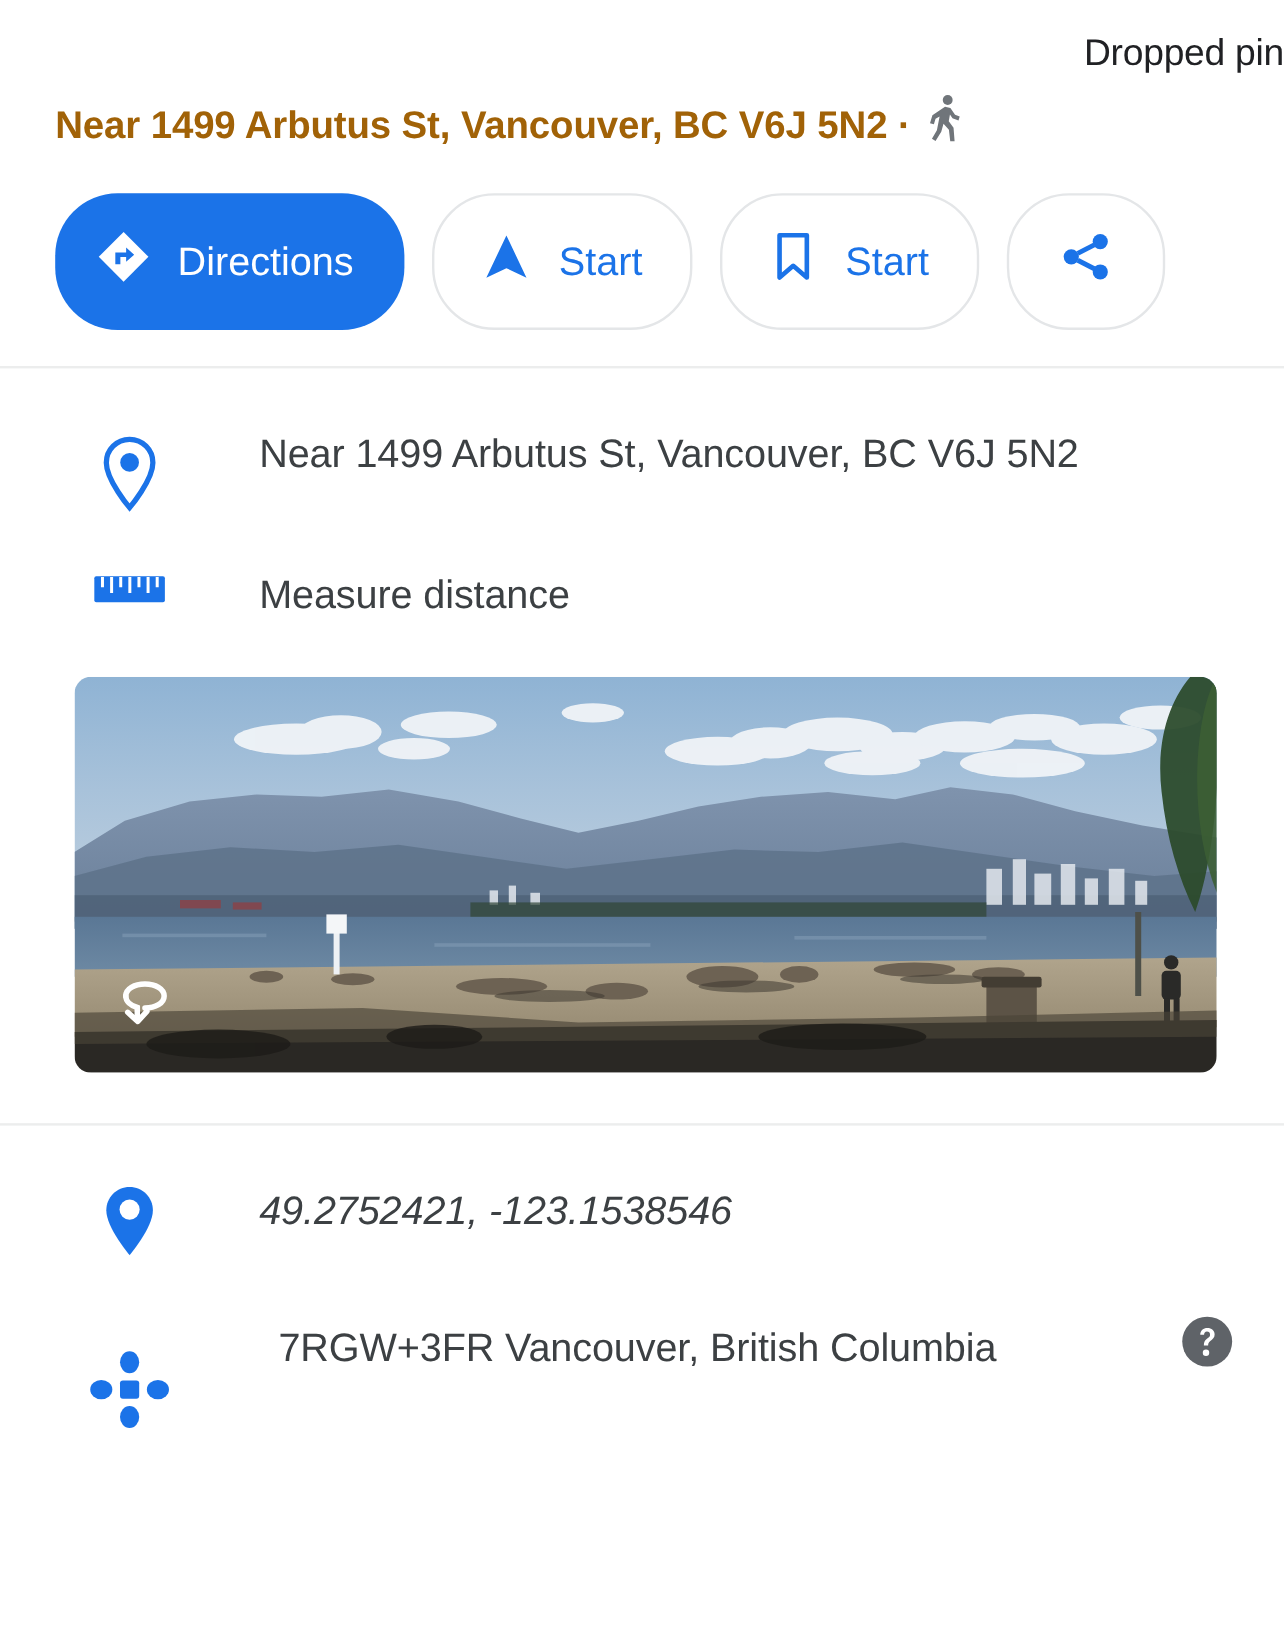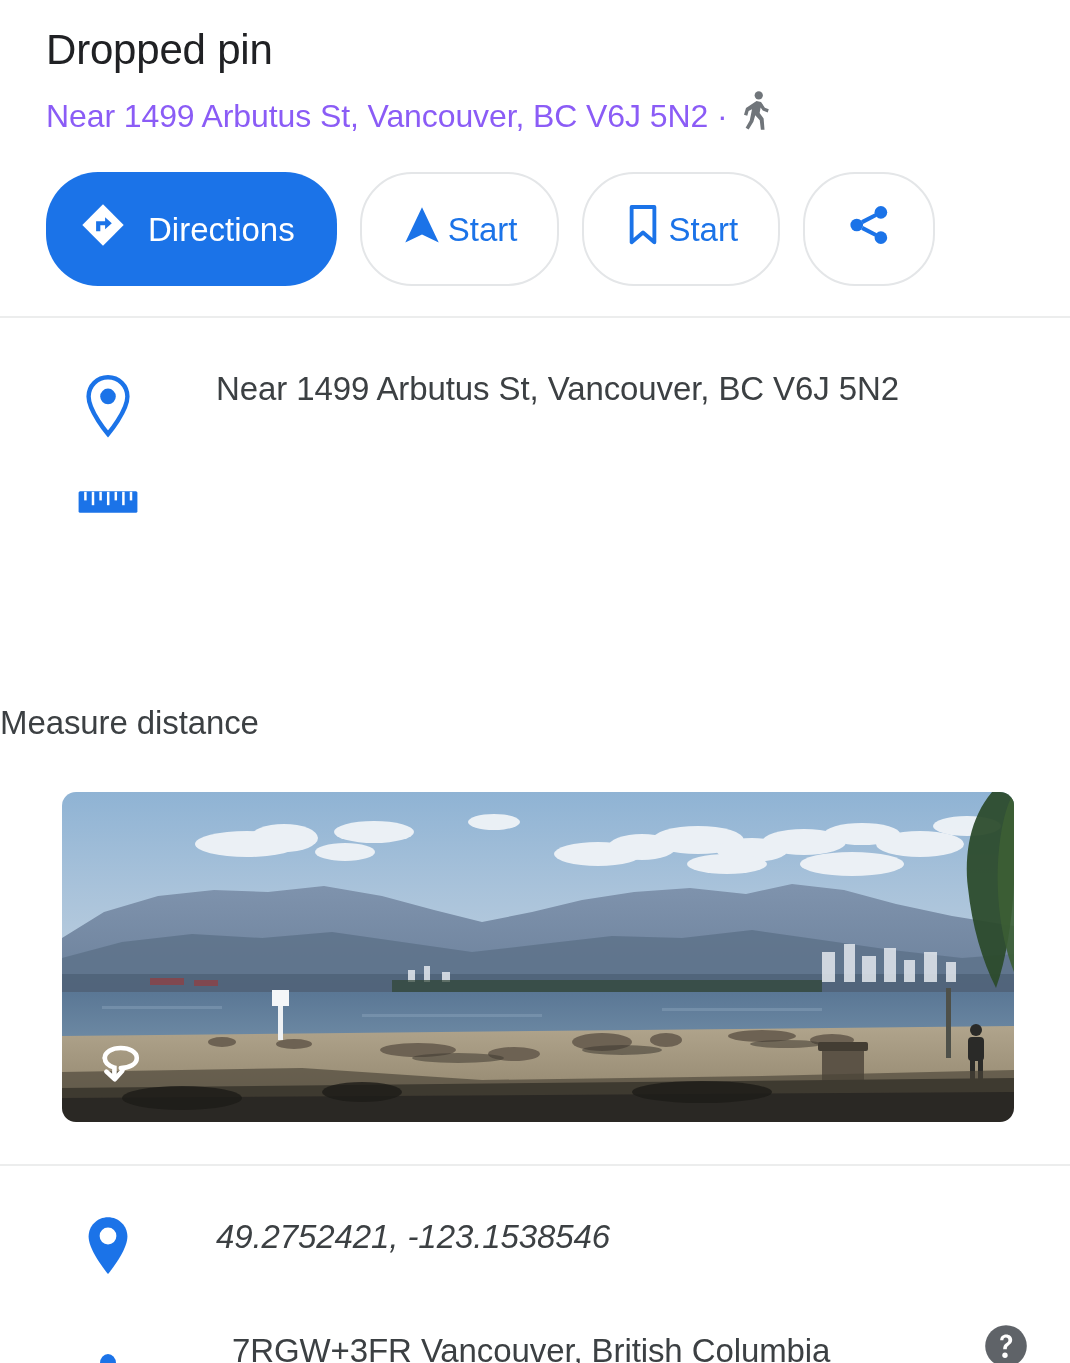--- a/index.html
+++ b/index.html
@@ -16,38 +16,39 @@
     position: relative;
     width: 1070px;
     height: 1363px;
     background: #ffffff;
   }
 
   
   .header { padding: 26px 0 0 46px; }
 
   .place-title {
-    font-size: 42px;
+    font-size: 31px;
     font-weight: 400;
     color: #202124;
     letter-spacing: -0.2px;
     line-height: 1.15;
+    text-align: right;
   }
 
   .subtitle-row {
     display: flex;
     align-items: center;
     margin-top: 16px;
     gap: 0px;
   }
 
   .place-subtitle {
     font-size: 32px;
-    color: #8b5cf6;
-    font-weight: 400;
+    color: #a16207;
+    font-weight: 700;
     letter-spacing: -0.1px;
     white-space: nowrap;
   }
 
   .walk-icon { margin-left: 14px; display: block; }
 
   
   .actions {
     display: flex;
     align-items: center;
@@ -73,21 +74,21 @@
     padding: 0 42px 0 34px;
     gap: 22px;
     border: none;
   }
 
   .btn-outline {
     background: #ffffff;
     color: #1b73e8;
     border: 2px solid #e4e6e8;
     padding: 0 40px;
-    gap: 6px;
+    gap: 24px;
   }
 
   .btn-icon-only {
     background: #ffffff;
     border: 2px solid #e4e6e8;
     width: 132px;
     padding: 0;
     flex-shrink: 0;
   }
 
@@ -125,21 +126,21 @@
     line-height: 1.62;
     font-weight: 400;
     max-width: 790px;
     letter-spacing: -0.1px;
   }
 
   .row-address { padding: 44px 0 0 0; }
   .row-address .row-icon { padding-top: 12px; }
   .row-address .row-text { max-width: 800px; }
 
-  .row-measure { padding: 42px 0 0 0; flex-direction: column; }
+  .row-measure { padding: 42px 0 0 0; }
   .row-measure .row-icon { padding-top: 6px; }
 
   .row-coords { padding: 44px 0 0 0; font-style: italic; }
   .row-coords .row-icon { padding-top: 4px; }
 
   .row-pluscode { padding: 46px 0 0 0; }
   .row-pluscode .row-icon { padding-top: 26px; }
   .row-pluscode .row-text { max-width: 600px; margin-left: 16px; }
 
   .help-btn {

